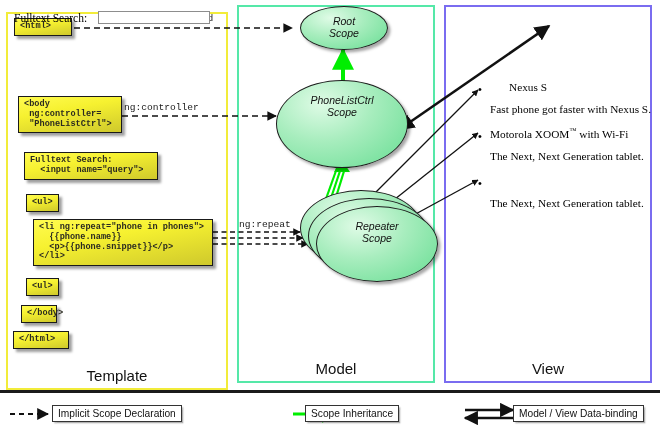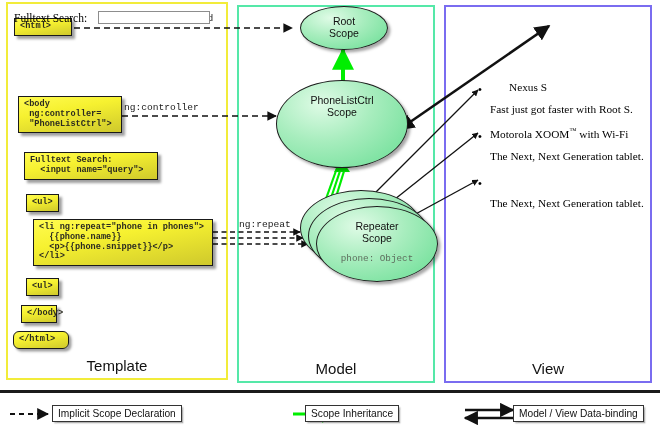--- a/index.html
+++ b/index.html
@@ -13,21 +13,21 @@
   }
   #stage { position:absolute; left:0; top:0; width:660px; height:435px; }
 
   
   .column {
     position:absolute;
     background:#ffffff;
     border-width:2px;
     border-style:solid;
   }
-  #col-template { left:6px;   top:2px;  width:222px; height:378px; border-color:#f2ec3a; }
+  #col-template { left:6px;   top:12px;  width:222px; height:378px; border-color:#f2ec3a; }
   #col-model    { left:237px; top:5px;  width:198px; height:378px; border-color:#55e8a8; }
   #col-view     { left:444px; top:5px;  width:208px; height:378px; border-color:#7a6cf0; }
 
   .col-label {
     position:absolute; bottom:4px; left:0; width:100%;
     text-align:center; font-size:15px; color:#111;
     font-family:"Liberation Sans", sans-serif;
   }
 
   
@@ -47,20 +47,21 @@
 
   
   .ell {
     position:absolute;
     border-radius:50%;
     border:1.6px solid #1d1d1d;
     background:radial-gradient(ellipse at 34% 26%, #dffbe6 0%, #a8edbe 42%, #66dd92 100%);
     box-shadow:2.5px 2.5px 3px rgba(0,0,0,0.35);
     text-align:center;
     color:#111;
+    font-style:italic;
   }
   .ell .t1 { font-size:10.5px; line-height:11.5px; }
   .ell .mono { font-family:"Liberation Mono","DejaVu Sans Mono",monospace; font-size:9.3px; line-height:11px; }
   .ell .b { font-weight:bold; color:#111; }
   .ell .g { color:#5d6d5d; }
 
   
   .view-serif { font-family:"Liberation Serif","DejaVu Serif",serif; color:#000; }
   #view-search-label { position:absolute; left:14px; top:12px; font-size:11.5px; }
   #view-search-input {
@@ -168,21 +169,21 @@
 
   <div class="ybox" id="b4" style="left:33px;  top:219px; width:180px;">&lt;li ng:repeat="phone in phones"&gt;
   {{phone.name}}
   &lt;p&gt;{{phone.snippet}}&lt;/p&gt;
 &lt;/li&gt;</div>
 
   <div class="ybox" id="b5" style="left:26px;  top:278px; width:33px;">&lt;ul&gt;</div>
 
   <div class="ybox" id="b6" style="left:21px;  top:305px; width:36px;">&lt;/body&gt;</div>
 
-  <div class="ybox" id="b7" style="left:13px;  top:331px; width:56px;border-radius:6px;">&lt;/html&gt;</div>
+  <div class="ybox" id="b7" style="left:13px;  top:331px; width:56px;">&lt;/html&gt;</div>
 
   <div class="conn-label" style="left:150px; top:13px;">ng:autobind</div>
   <div class="conn-label" style="left:124px; top:102px;">ng:controller</div>
   <div class="conn-label" style="left:239px; top:219px;">ng:repeat</div>
 
   <div class="ell" id="e-root" style="left:300px; top:6px; width:88px; height:44px;">
     <div class="t1" style="padding-top:9px;">
       <span>Root</span><br>
       <span>Scope</span>
     </div>
@@ -195,33 +196,30 @@
     </div>
   </div>
 
   <div class="ell" id="e-rep3" style="left:300px; top:190px; width:122px; height:76px; z-index:1;"></div>
   <div class="ell" id="e-rep2" style="left:308px; top:198px; width:122px; height:76px; z-index:2;"></div>
   <div class="ell" id="e-rep1" style="left:316px; top:206px; width:122px; height:76px; z-index:3;">
     <div class="t1" style="padding-top:14px;">
       <span>Repeater</span><br>
       <span>Scope</span>
     </div>
-    <div class="mono g" style="padding-top:9px;">
-      <span>phone: Object</span>
-    </div>
   </div>
 
   <div class="view-serif" id="view-search-label">Fulltext Search:</div>
   <input id="view-search-input" type="text" value="" style="">
 
   <div class="view-bullet" style="left:478px; top:83px;">•</div>
   <div class="view-serif view-li" style="left:509px; top:80px;">
     <span>Nexus S</span><span class="sup"></span><span></span>
   </div>
-  <div class="view-serif view-desc" style="left:490px; top:103px;">Fast just got faster with Root S.</div>
+  <div class="view-serif view-desc" style="left:490px; top:103px;">Fast phone got faster with Nexus S.</div>
 
   <div class="view-bullet" style="left:478px; top:130px;">•</div>
   <div class="view-serif view-li" style="left:490px; top:127px;">
     <span>Motorola XOOM</span><span class="sup">™</span><span> with Wi-Fi</span>
   </div>
   <div class="view-serif view-desc" style="left:490px; top:150px;">The Next, Next Generation tablet.</div>
 
   <div class="view-bullet" style="left:478px; top:177px;">•</div>
   <div class="view-serif view-desc" style="left:490px; top:197px;">The Next, Next Generation tablet.</div>
 

